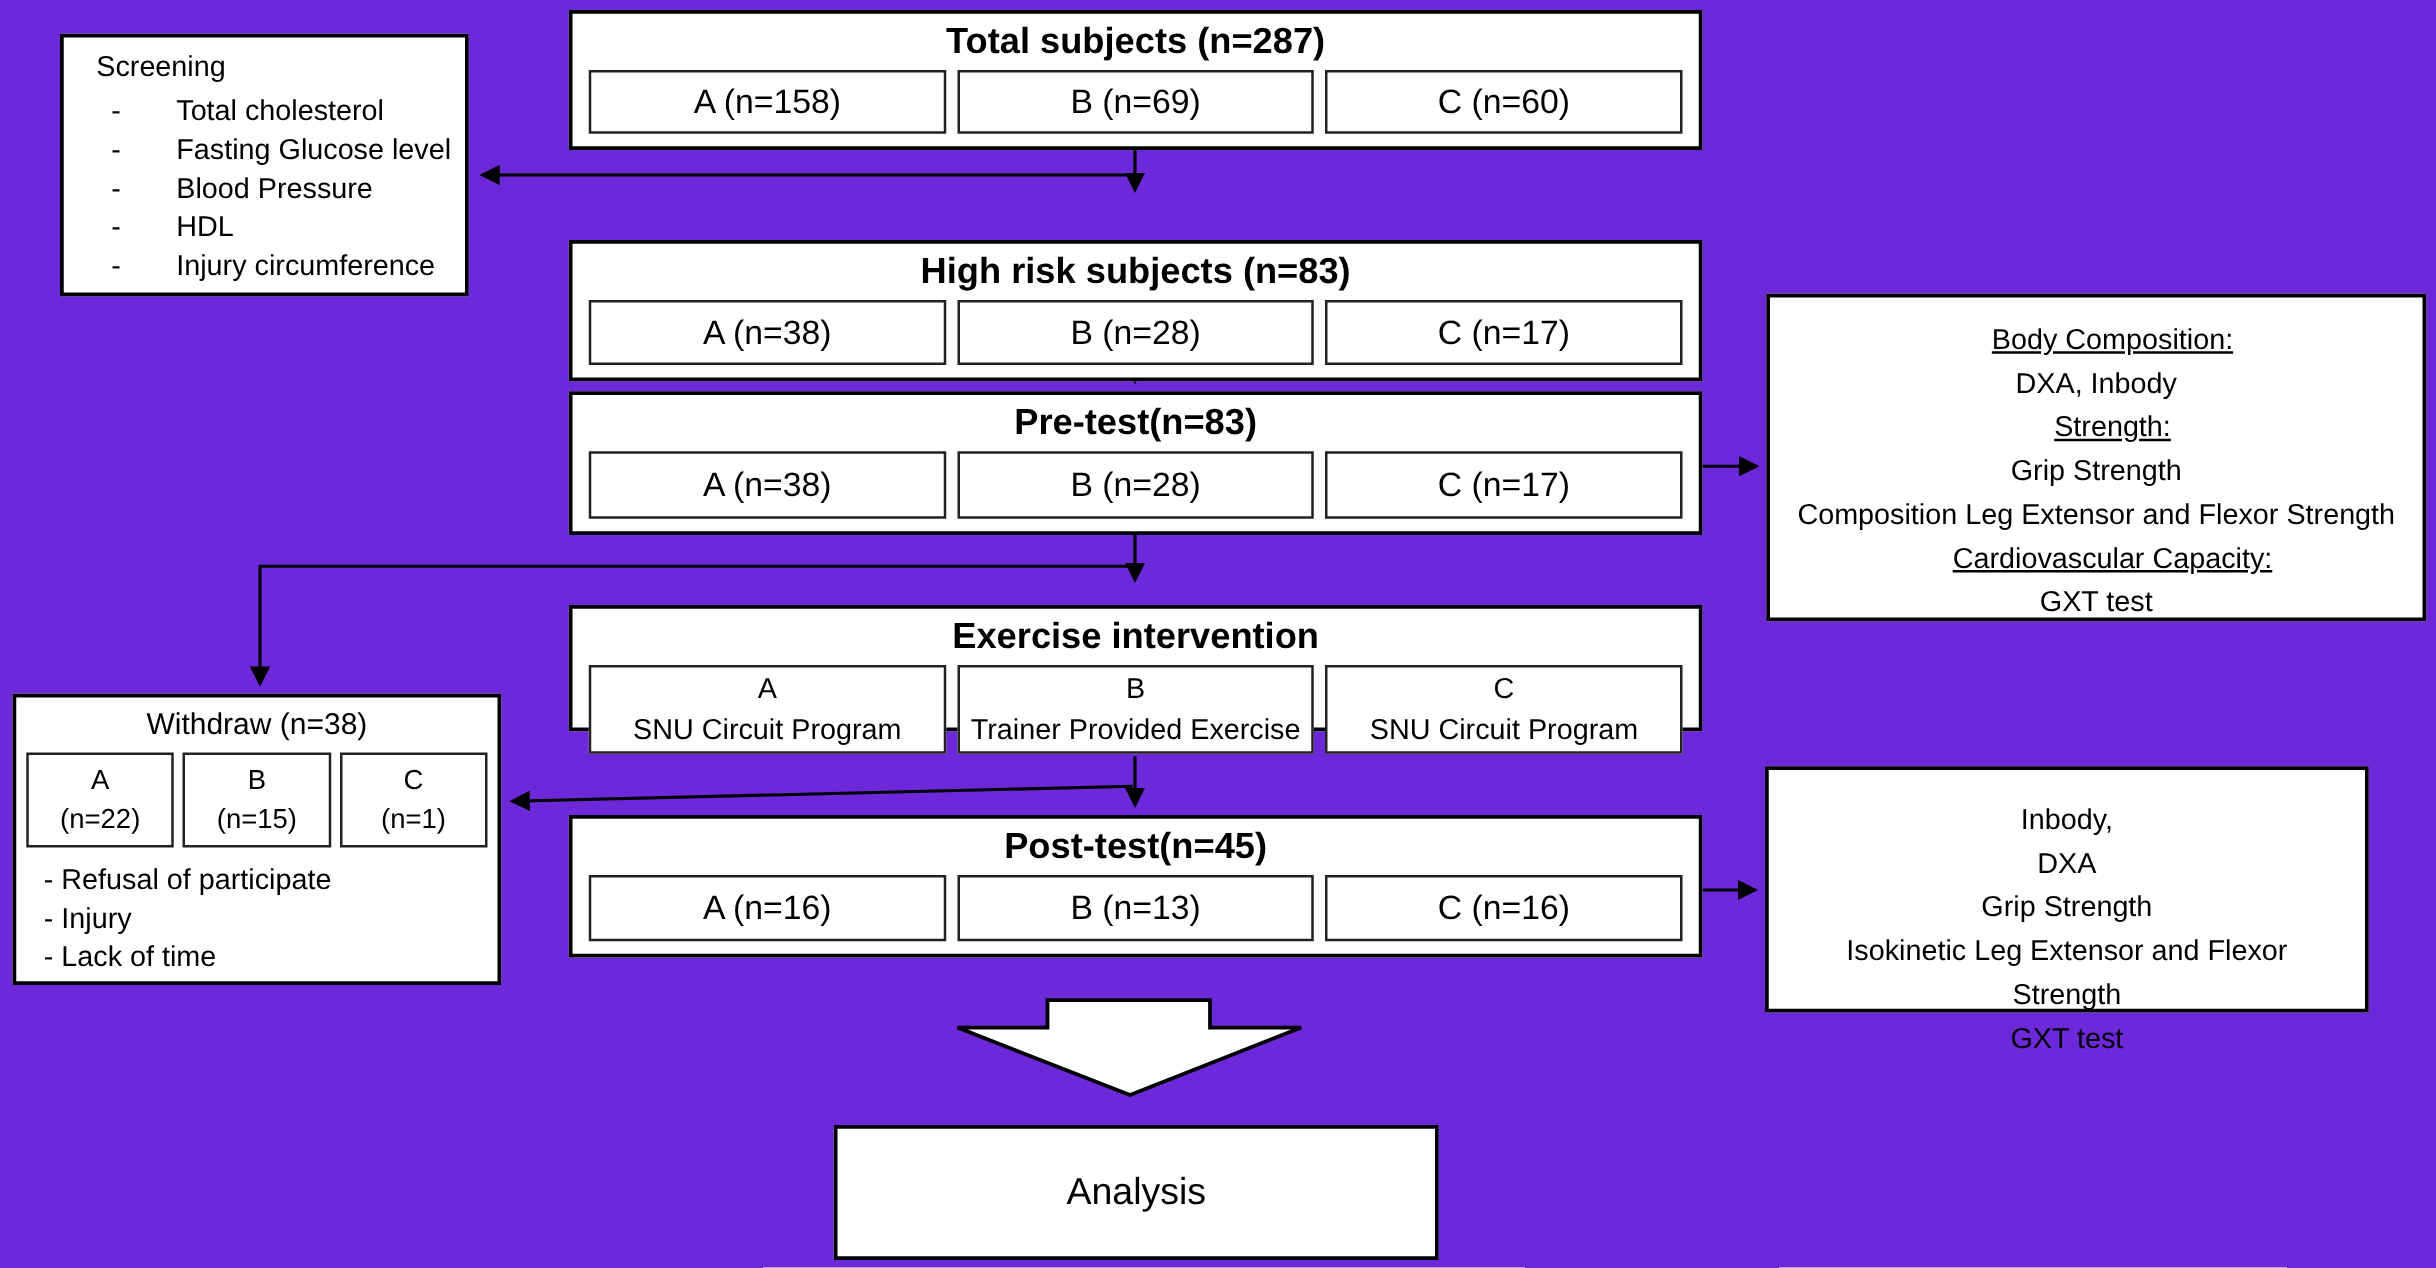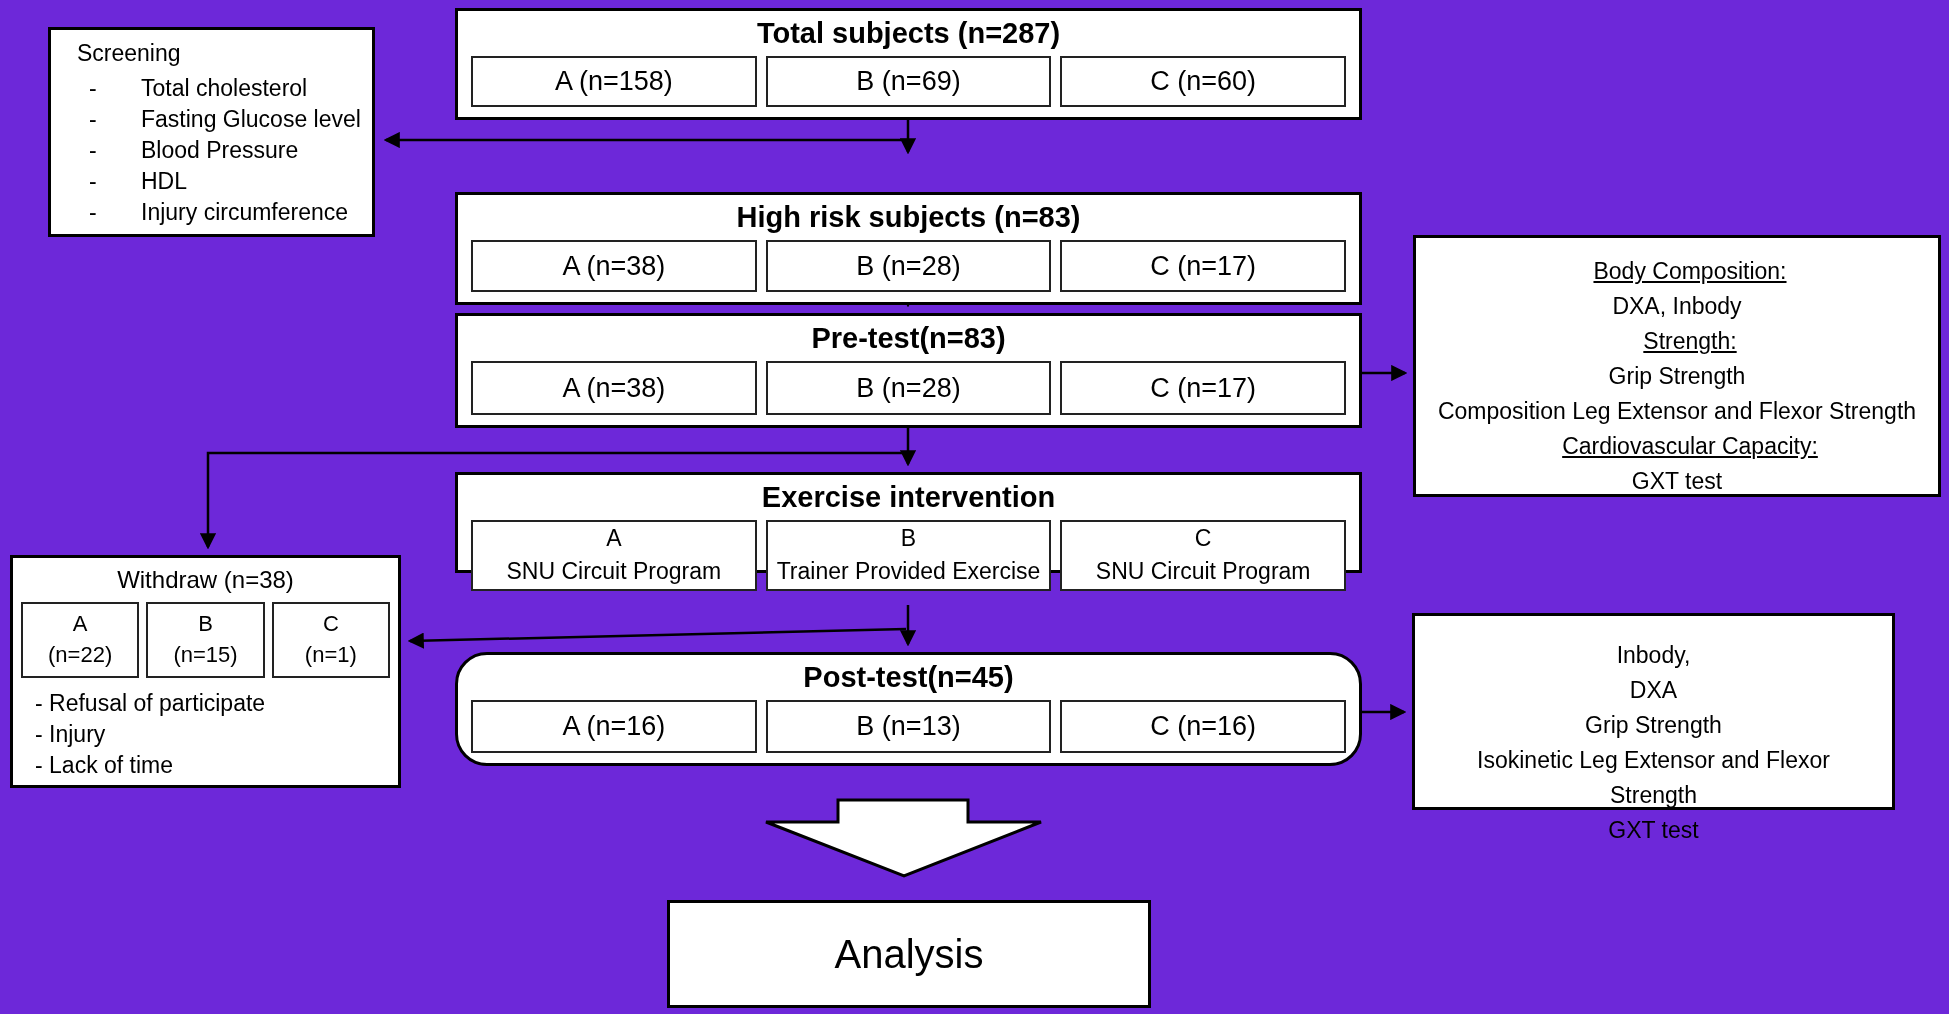--- a/index.html
+++ b/index.html
@@ -35,21 +35,21 @@
   .withdraw .sub-box { font-size:22px; line-height:1.4; }
   .w-reasons { padding:10px 4px 0 14px; font-size:23px; line-height:31px; }
 
   
   .measures { text-align:center; font-size:23px; line-height:35px; }
   .measures.pre { padding-top:16px; }
   .measures.post { padding-top:22px; }
   .u { text-decoration:underline;margin-left:26px; }
 
   
-  .analysis { display:flex; align-items:center; justify-content:center; font-size:40px; }
+  .analysis { display:flex; align-items:center; justify-content:center; font-size:30px; }
 </style>
 </head>
 <body>
 
 <div class="canvas">
 
   <svg class="connectors" viewBox="0 0 1949 1014" xmlns="http://www.w3.org/2000/svg">
     <defs>
       <marker id="ah" viewBox="0 0 10 10" refX="8.5" refY="5" markerWidth="6.5" markerHeight="6.5" orient="auto-start-reverse">
         <path d="M0,0 L10,5 L0,10 Z" fill="#000"></path>
@@ -123,21 +123,21 @@
   <div class="node measures pre" style="left:1413px; top:235px; width:528px; height:262px;">
     <div class="m-line u">Body Composition:</div>
     <div class="m-line">DXA, Inbody</div>
     <div class="m-line u">Strength:</div>
     <div class="m-line">Grip Strength</div>
     <div class="m-line">Composition Leg Extensor and Flexor Strength</div>
     <div class="m-line u">Cardiovascular Capacity:</div>
     <div class="m-line">GXT test</div>
   </div>
 
-  <div class="node center" style="left:455px; top:472px; width:907px; height:101px;">
+  <div class="node center" style="left:455px; top:484px; width:907px; height:101px;">
     <div class="node-title">Exercise intervention</div>
     <div class="sub-row">
       <div class="sub-box two-line">
         <span>A</span>
         <span>SNU Circuit Program</span>
       </div>
       <div class="sub-box two-line">
         <span>B</span>
         <span>Trainer Provided Exercise</span>
       </div>
@@ -164,21 +164,21 @@
         <span>(n=1)</span>
       </div>
     </div>
     <div class="w-reasons">
       <div>- Refusal of participate</div>
       <div>- Injury</div>
       <div>- Lack of time</div>
     </div>
   </div>
 
-  <div class="node center" style="left:455px; top:652px; width:907px; height:114px;border-radius:32px;">
+  <div class="node center" style="left:455px; top:652px; width:907px; height:114px;">
     <div class="node-title">Post-test(n=45)</div>
     <div class="sub-row">
       <div class="sub-box">A (n=16)</div>
       <div class="sub-box">B (n=13)</div>
       <div class="sub-box">C (n=16)</div>
     </div>
   </div>
 
   <div class="node measures post" style="left:1412px; top:613px; width:483px; height:197px;">
     <div class="m-line">Inbody,</div>

